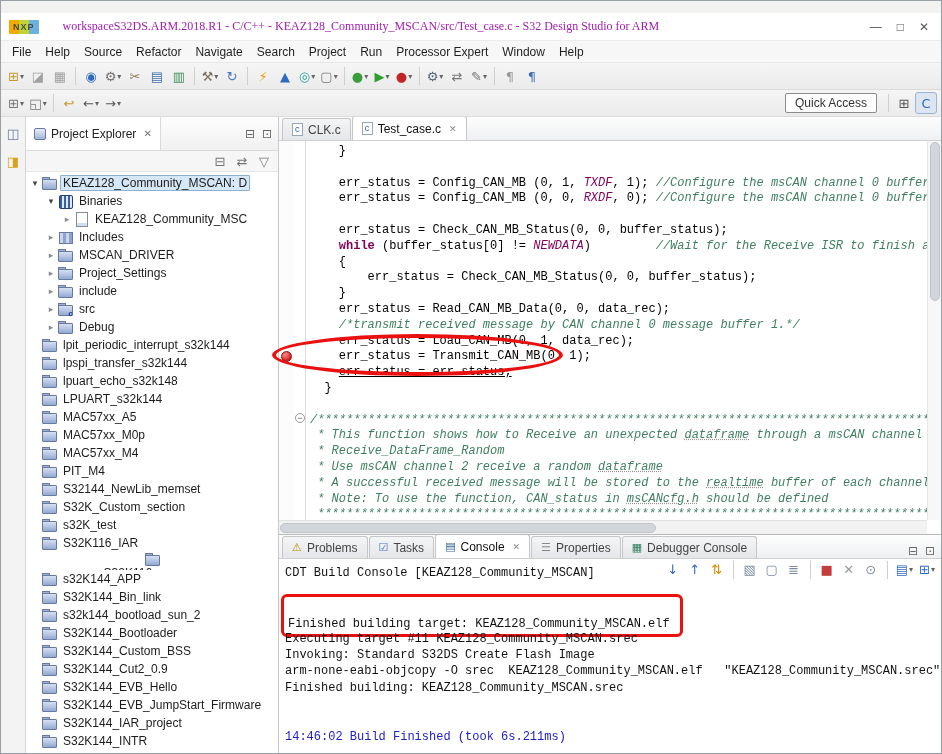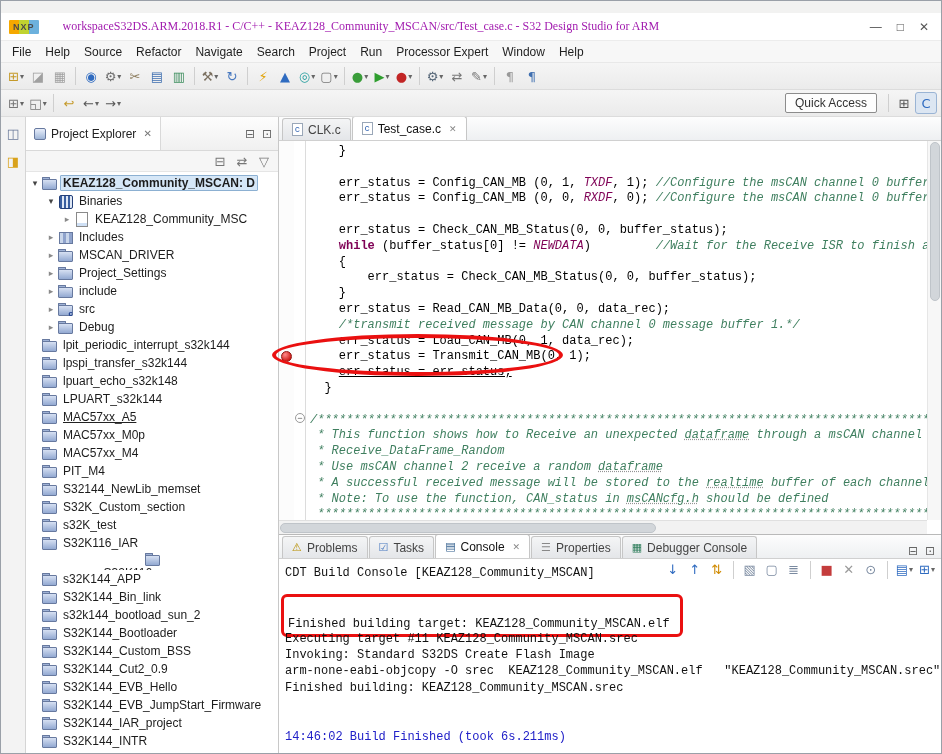--- a/index.html
+++ b/index.html
@@ -39,21 +39,21 @@
   .vicon{width:12px;height:12px;background:linear-gradient(#e8eefb,#9fb6d8);border:1px solid #67799f;border-radius:2px;flex:none;}
   .vclose{color:#777;font-size:10px;margin-left:2px;}
   .view-minmax{margin-left:auto;display:flex;gap:7px;padding-right:6px;color:#666;font-size:12px;font-family:"DejaVu Sans",sans-serif;}
   .view-toolbar{height:21px;display:flex;justify-content:flex-end;align-items:center;gap:2px;padding:0 4px;background:#f6f6f6;border-bottom:1px solid #e5e5e5;flex:none;}
   .view-toolbar .tb-btn{min-width:20px;height:18px;}
   .tree{flex:1;overflow:hidden;padding-top:2px;background:#fff;}
   .tree-row{display:flex;align-items:center;height:18px;white-space:nowrap;overflow:hidden;}
   .tw{width:12px;flex:none;text-align:center;color:#8a8a8a;font-size:9px;font-family:"DejaVu Sans",sans-serif;}
   .tw.open{color:#444;}
   .tlabel{padding:0 3px;color:#1c1c1c;}
-  .tlabel.bold{font-weight:bold;}
+  .tlabel.bold{font-weight:normal;}
   .tlabel.selected{background:#d6e7f7;border:1px solid #8cb0d2;border-radius:1px;padding:0 2px;}
   .ticon{width:15px;height:14px;position:relative;flex:none;margin:0 3px 0 1px;}
   .ticon.folder::before,.ticon.project::before,.ticon.srcfolder::before{content:"";position:absolute;left:0;top:1px;width:6px;height:3px;background:#9fb2d6;border:1px solid #67799f;border-bottom:none;border-radius:1px 1px 0 0;}
   .ticon.folder::after,.ticon.project::after,.ticon.srcfolder::after{content:"";position:absolute;left:0;top:3px;width:13px;height:9px;background:linear-gradient(#d6e0f2,#93a9d2);border:1px solid #67799f;border-radius:1px;}
   .ticon .ovl{position:absolute;right:0;bottom:-2px;font-size:8px;font-weight:bold;color:#1d3f8f;z-index:2;font-family:"Liberation Mono",monospace;}
   .ticon.binaries::after{content:"";position:absolute;left:1px;top:1px;width:12px;height:12px;border:1px solid #24407a;border-radius:2px;background:repeating-linear-gradient(90deg,#3a5fa0 0 2px,#dfe8f5 2px 4px);}
   .ticon.executable::after{content:"";position:absolute;left:2px;top:0;width:10px;height:13px;background:#fff;border:1px solid #8a8a8a;box-shadow:inset 0 -3px 0 #cfe0f5;}
   .ticon.includes::after{content:"";position:absolute;left:1px;top:2px;width:12px;height:10px;border:1px solid #67799f;background:repeating-linear-gradient(90deg,#c9d6ea 0 3px,#8fa3cc 3px 6px);}
 
   
@@ -340,21 +340,21 @@
           <div class="tree-row" style="padding-left: 3px;">
             <span class="tw"></span>
             <span class="ticon project"></span>
             <span class="tlabel">lpuart_echo_s32k148</span>
           </div>
           <div class="tree-row" style="padding-left: 3px; align-items: center;">
             <span class="tw"></span>
             <span class="ticon project"></span>
             <span class="tlabel">LPUART_s32k144</span>
           </div>
-          <div class="tree-row" style="padding-left: 3px; text-decoration: underline;">
+          <div class="tree-row" style="padding-left: 3px;">
             <span class="tw"></span>
             <span class="ticon project"></span>
             <span class="tlabel">MAC57xx_A5</span>
           </div>
           <div class="tree-row" style="padding-left: 3px;">
             <span class="tw"></span>
             <span class="ticon project"></span>
             <span class="tlabel">MAC57xx_M0p</span>
           </div>
           <div class="tree-row" style="padding-left: 3px;">

